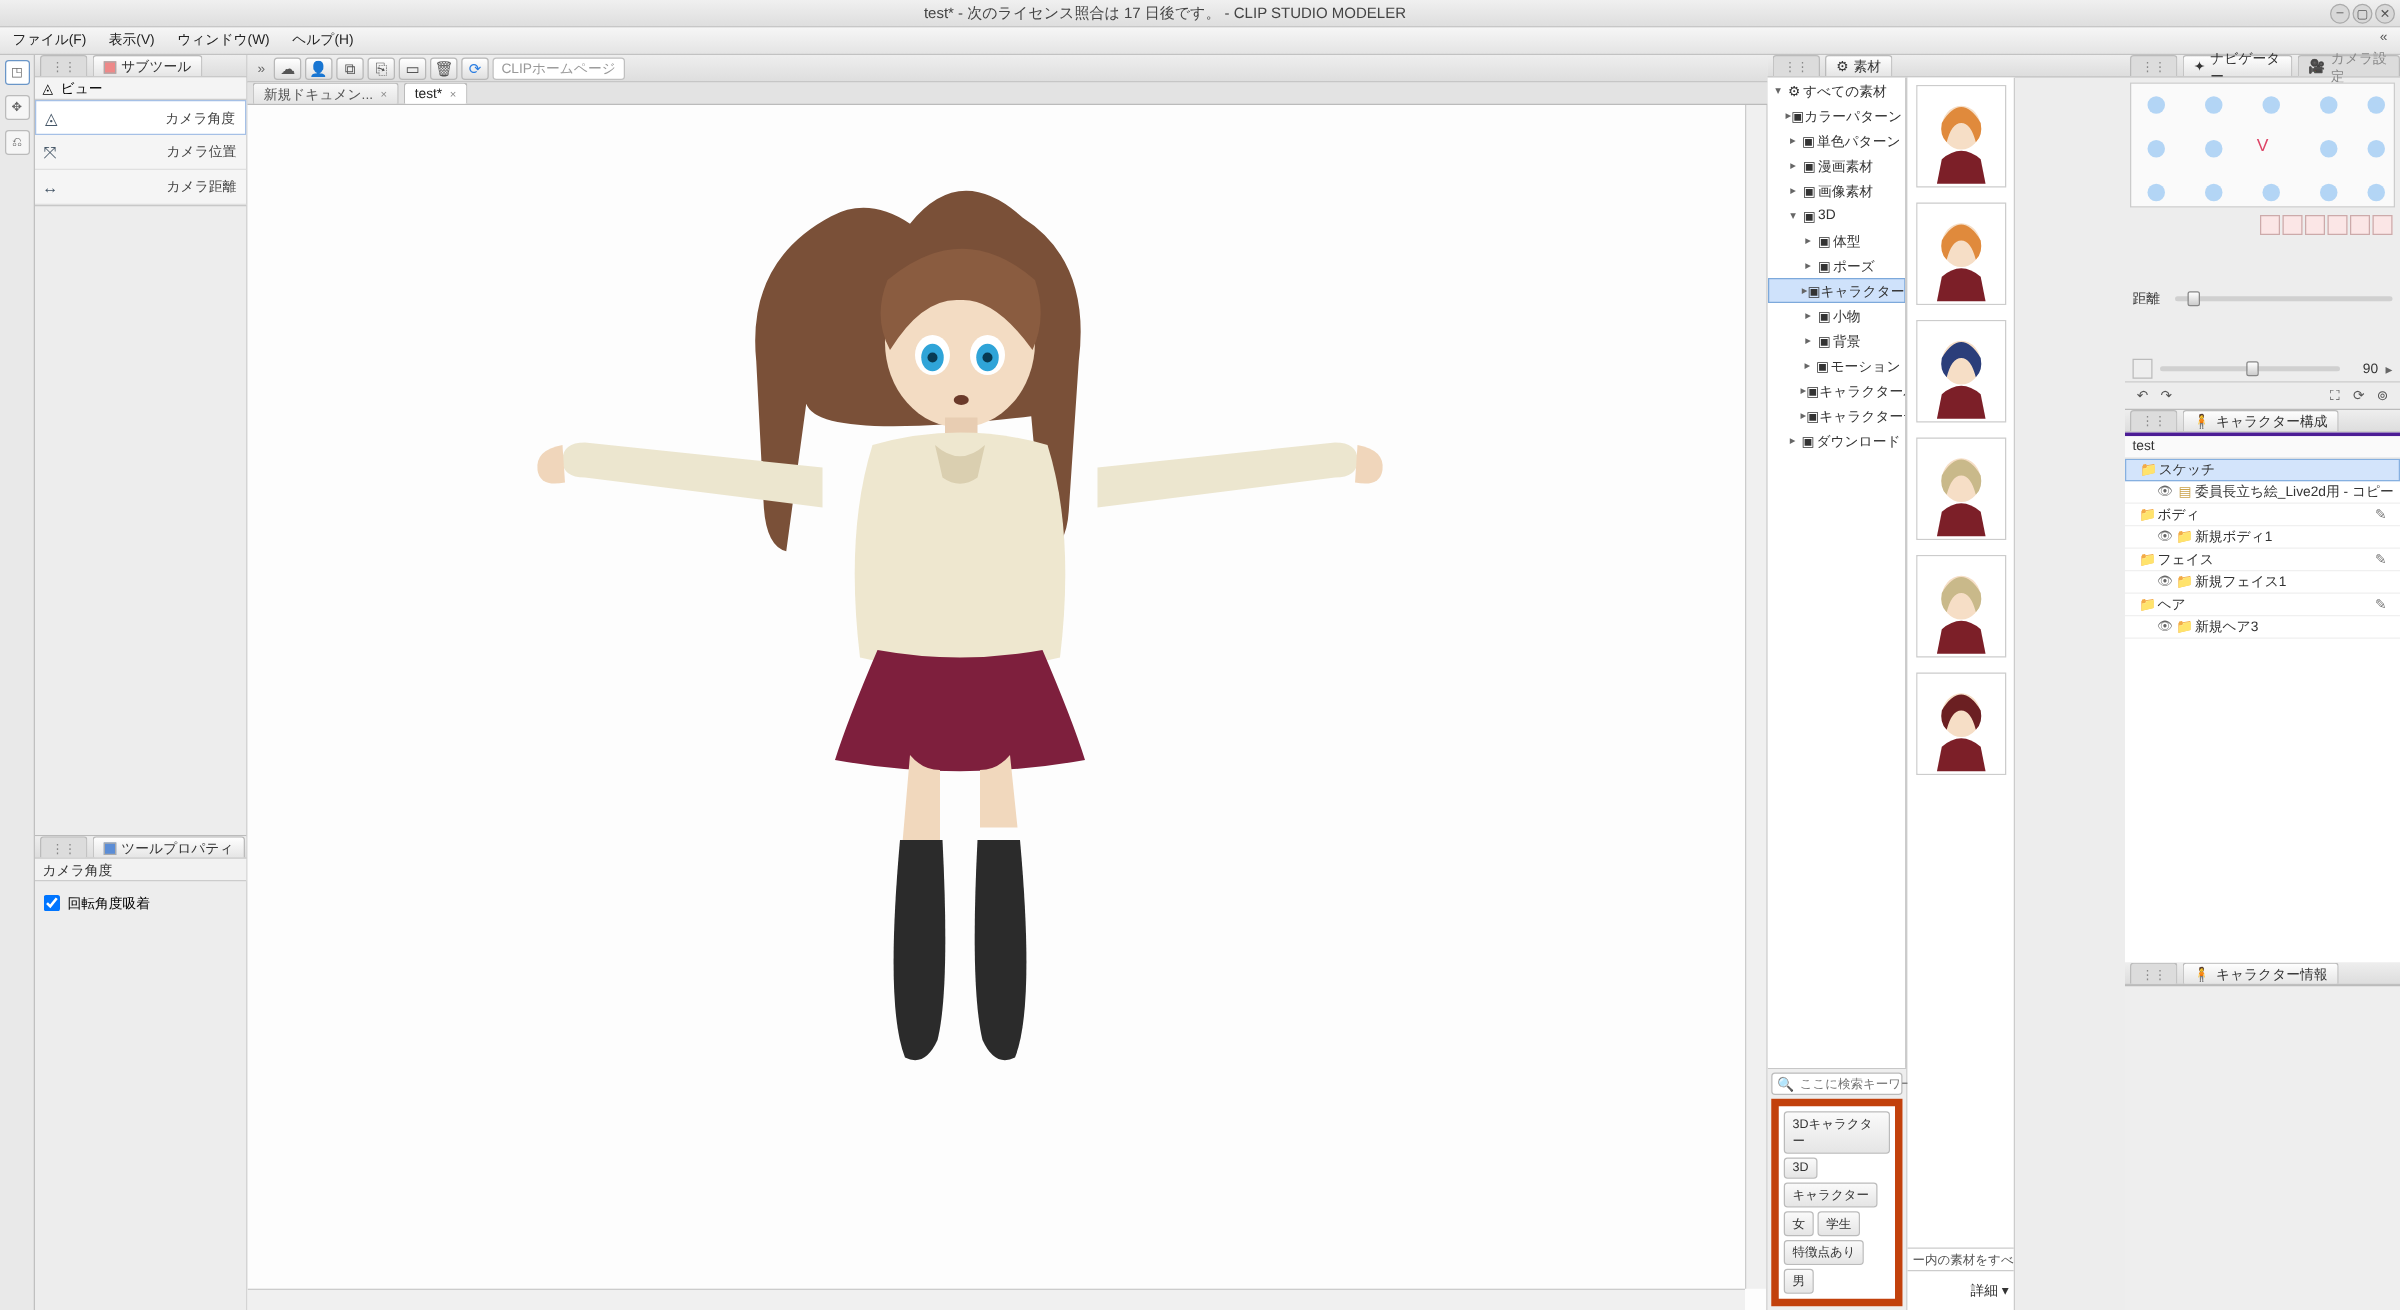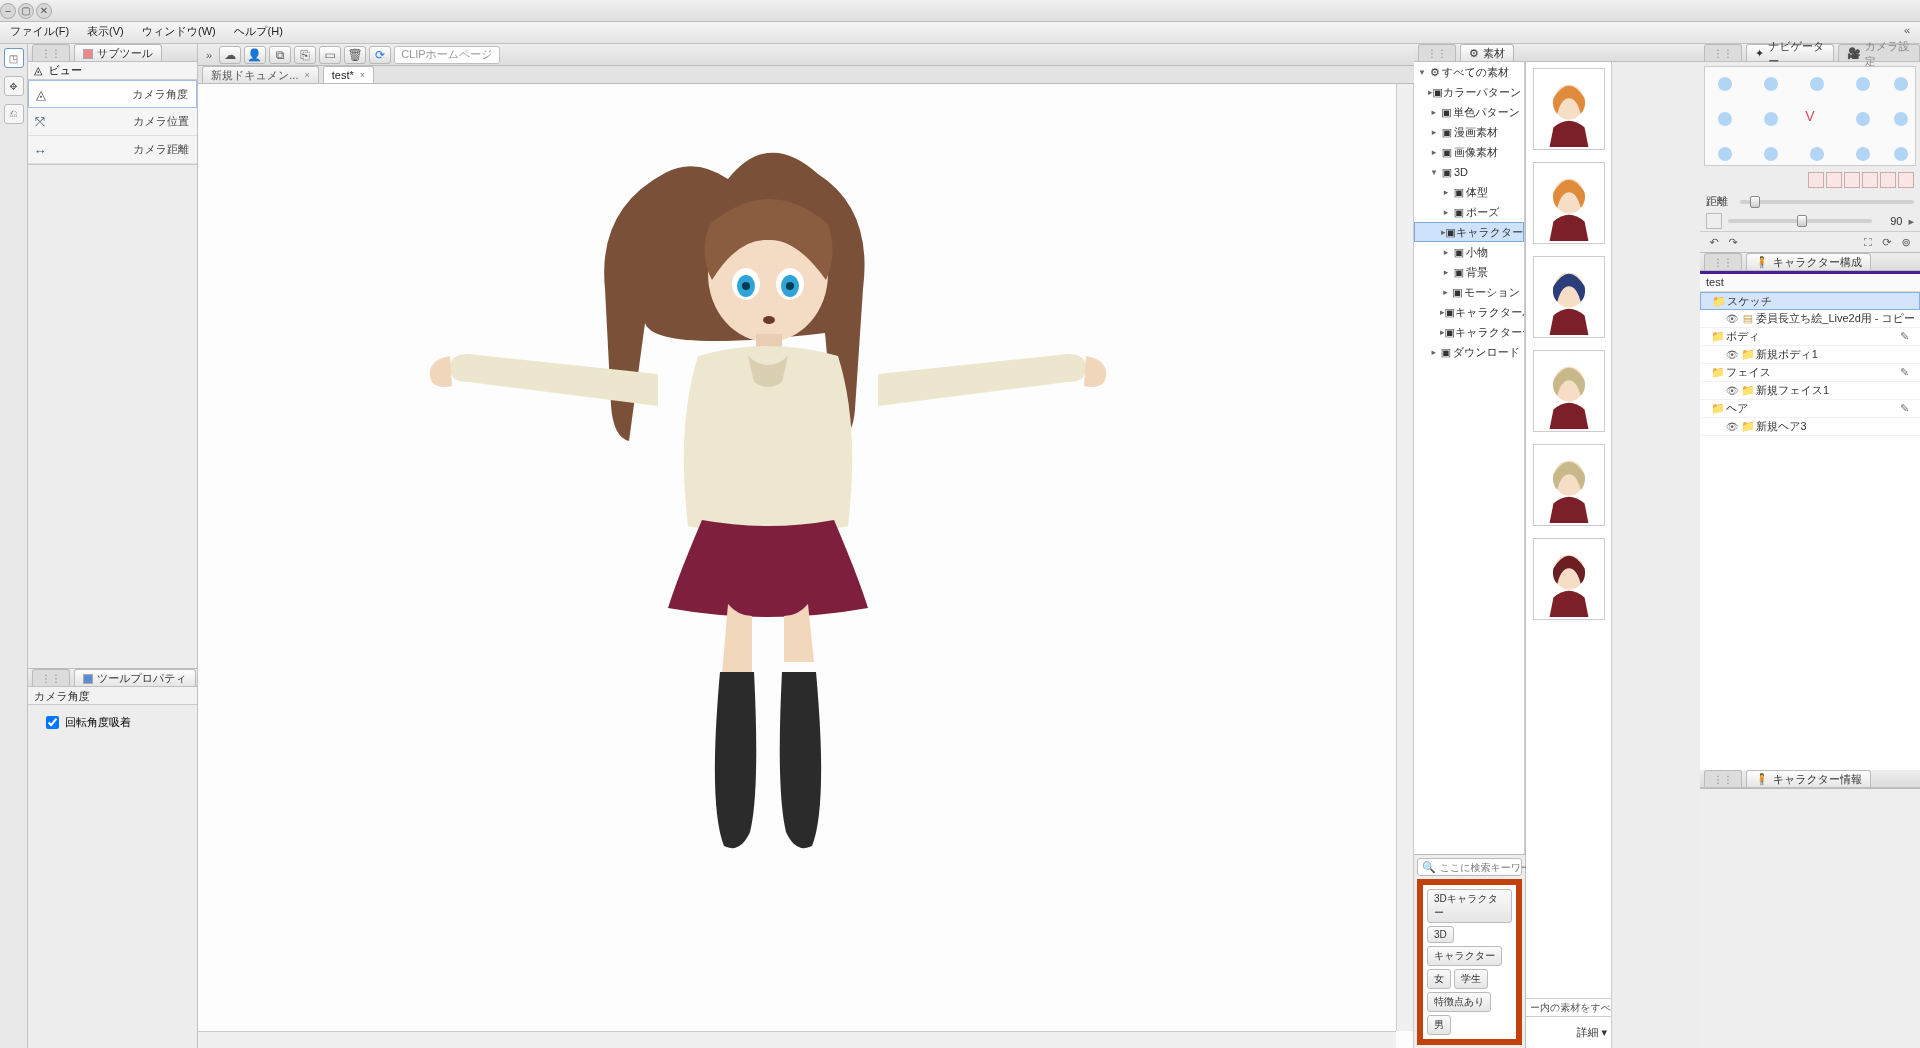--- a/index.html
+++ b/index.html
@@ -40,21 +40,21 @@
 .cat-row .cico { width:24px; text-align:center; font-size:13px; color:#456;}
 .cat-row .clabel { flex:1; text-align:right; color:#444; }
 .cat-row.sel { background:#e6eefb; border:1px solid #a5c0e6; }
 .cat-row.head { background:#fff; }
 
 .leftcol .filler { flex:1; background:#ededed; border-top:1px solid #c8c8c8;}
 
 .toolprop { border-top:1px solid #bbb; background:#ededed; height:380px; display:flex; flex-direction:column;}
 .toolprop .title2 { height:18px; padding:2px 6px; background:#f2f2f2; border-bottom:1px solid #ccc; color:#333;}
 .toolprop .body { padding:6px; }
-.chk { display:flex; align-items:center; gap:6px; margin:4px 12px;}
+.chk { display:flex; align-items:center; gap:6px; margin:4px 1px;}
 .chk input { width:13px;height:13px; }
 
 
 .centercol { flex:1; display:flex; flex-direction:column; min-width:0;}
 .doc-toolbar { height:22px; background:linear-gradient(#eee,#dedede); border-bottom:1px solid #bbb; display:flex; align-items:center; gap:3px; padding:0 4px;}
 .doc-toolbar .collapse-l { color:#666; padding:0 4px;}
 .tbtn { width:22px; height:18px; background:linear-gradient(#fff,#e0e0e0); border:1px solid #b8b8b8; border-radius:3px; display:flex; align-items:center; justify-content:center; font-size:12px; color:#555; cursor:pointer;}
 .tsearch { height:18px; background:#fff; border:1px solid #c0c0c0; border-radius:3px; padding:0 6px; color:#999; font-size:10px; display:flex; align-items:center; min-width:80px;}
 
 .doc-tabs { height:18px; background:#e3e3e3; border-bottom:1px solid #bbb; display:flex; align-items:flex-end;}
@@ -97,21 +97,21 @@
 .rightcol2 { width:220px; display:flex; flex-direction:column; background:#ededed;}
 
 .nav-panel { border-bottom:1px solid #bbb; display:flex; flex-direction:column;}
 .nav-preview { height:100px; margin:4px; background:#fafafa; border:1px solid #ccc; position:relative;}
 .nav-preview .dot { position:absolute; width:14px; height:14px; background:#b3d5f5; border-radius:50%;}
 .nav-preview .camglyph { position:absolute; left:50%; top:50%; transform:translate(-50%,-50%); color:#d46; font-size:14px;}
 
 .nav-cubes { height:22px; display:flex; justify-content:flex-end; padding:2px 6px; gap:2px;}
 .cube { width:16px;height:16px; background:#fbe6e6; border:1px solid #caa; cursor:pointer;}
 
-.slider-row { display:flex; align-items:center; gap:6px; padding:2px 6px;}
+.slider-row { display:flex; align-items:center; gap:6px; padding:2px 6px;margin-top:37px;}
 .slider-row .lab { width:28px; color:#333;}
 .slider-row .track { flex:1; height:4px; background:#d0d0d0; border-radius:2px; position:relative;}
 .slider-row .knob { position:absolute; top:-4px; width:10px; height:12px; background:linear-gradient(#fff,#ccc); border:1px solid #888; border-radius:2px; }
 .slider-row .val { width:24px; text-align:right; color:#333;}
 .slider-row .cubeico { width:16px;height:16px; background:#eee;border:1px solid #bbb;}
 
 .nav-tools { display:flex; justify-content:space-between; padding:2px 6px; border-top:1px solid #ccc;}
 .nav-tools span { width:16px; height:16px; display:inline-flex; align-items:center; justify-content:center; font-size:11px; color:#555; cursor:pointer;}
 
 .charcomp { border-top:3px solid #4c1d95; flex:1; display:flex; flex-direction:column; background:#fff;}
@@ -124,20 +124,21 @@
 .cc-row .name { flex:1; color:#333; white-space:nowrap; overflow:hidden;}
 .cc-row .wand { width:16px; color:#777; font-size:11px;}
 .cc-ind1{padding-left:10px;} .cc-ind2{padding-left:24px;}
 
 .charinfo { height:260px; border-top:1px solid #bbb; background:#eee;}
 </style>
 </head>
 <body>
 
 <div class="titlebar">
+  <div class="title">test*  - 次のライセンス照合は 17 日後です。 - CLIP STUDIO MODELER</div>
   <div class="winctl">
     <span>–</span>
     <span>▢</span>
     <span>✕</span>
   </div>
 </div>
 
 <div class="menubar">
   <span>ファイル(F)</span>
   <span>表示(V)</span>

